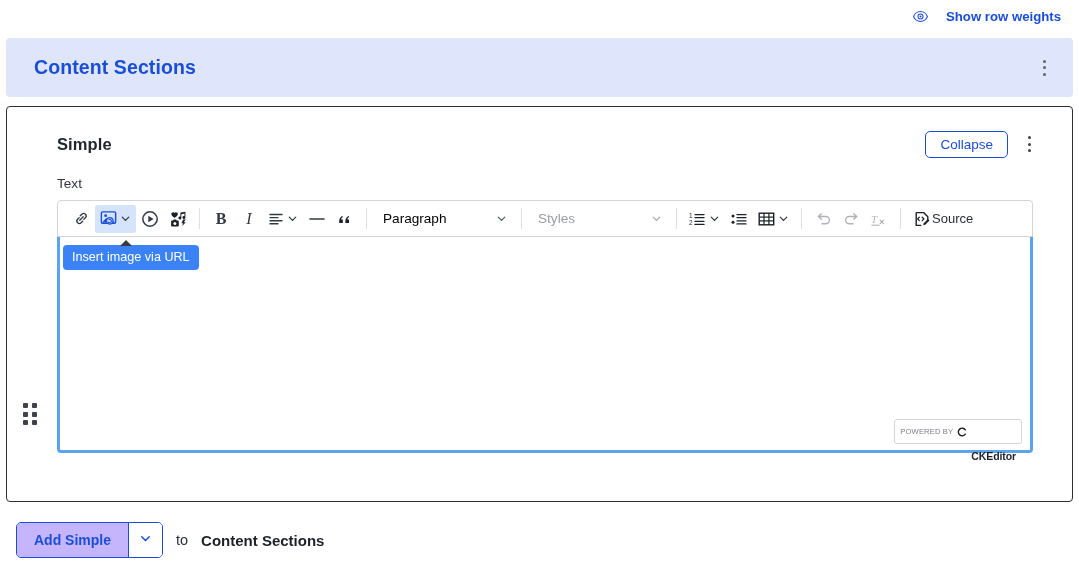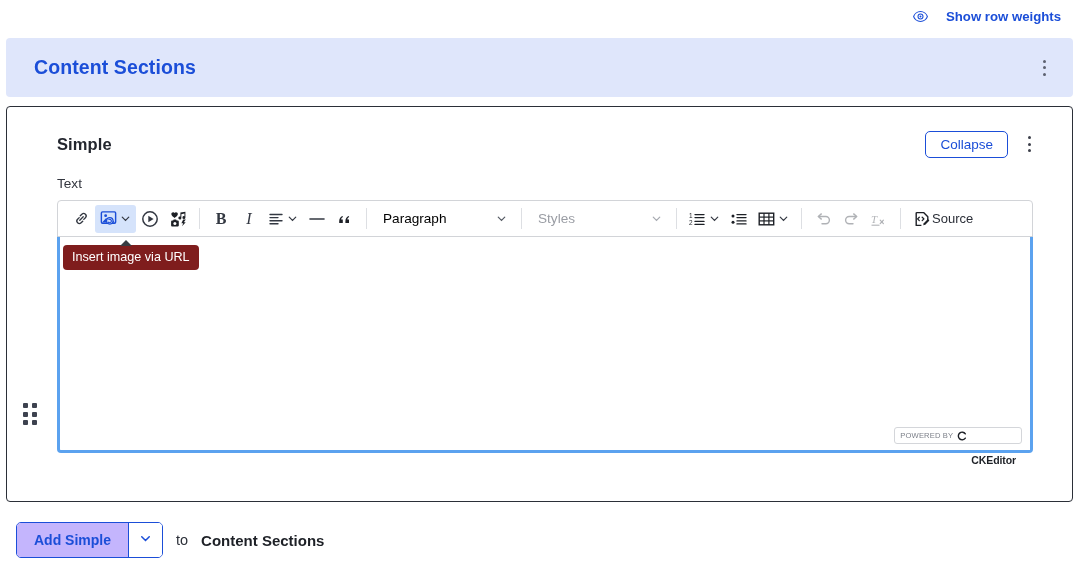--- a/index.html
+++ b/index.html
@@ -166,39 +166,39 @@
     background: #fff;
     position: relative;
     margin-top: -1px;
   }
   .ck-brand {
     position: absolute;
     right: 8px; bottom: 6px;
     border: 1px solid #d4d6da;
     border-radius: 3px;
     background: #fff;
-    height: 17px;
+    height: 25px;
     padding: 0 5px;
     display: inline-flex;
     align-items: center;
     gap: 4px;
     cursor: pointer;
   }
   .ck-brand .pb {
     font-size: 7.6px; color: #7b7f88; letter-spacing: .15px;
   }
   .ck-brand .logo {
     font-size: 10.5px; font-weight: bold; color: #1d2026; letter-spacing: -.1px; margin-top: 48px;
   }
 
   
   .tooltip {
     position: absolute;
     left: 6px; top: 45px;
-    background: #7f1d1d;
+    background: #3b82f6;
     color: #fff;
     font-size: 12.6px;
     padding: 5px 9px 6px 9px;
     border-radius: 4px;
     white-space: nowrap;
     z-index: 9;
   }
   .tooltip::before {
     content: "";
     position: absolute;

